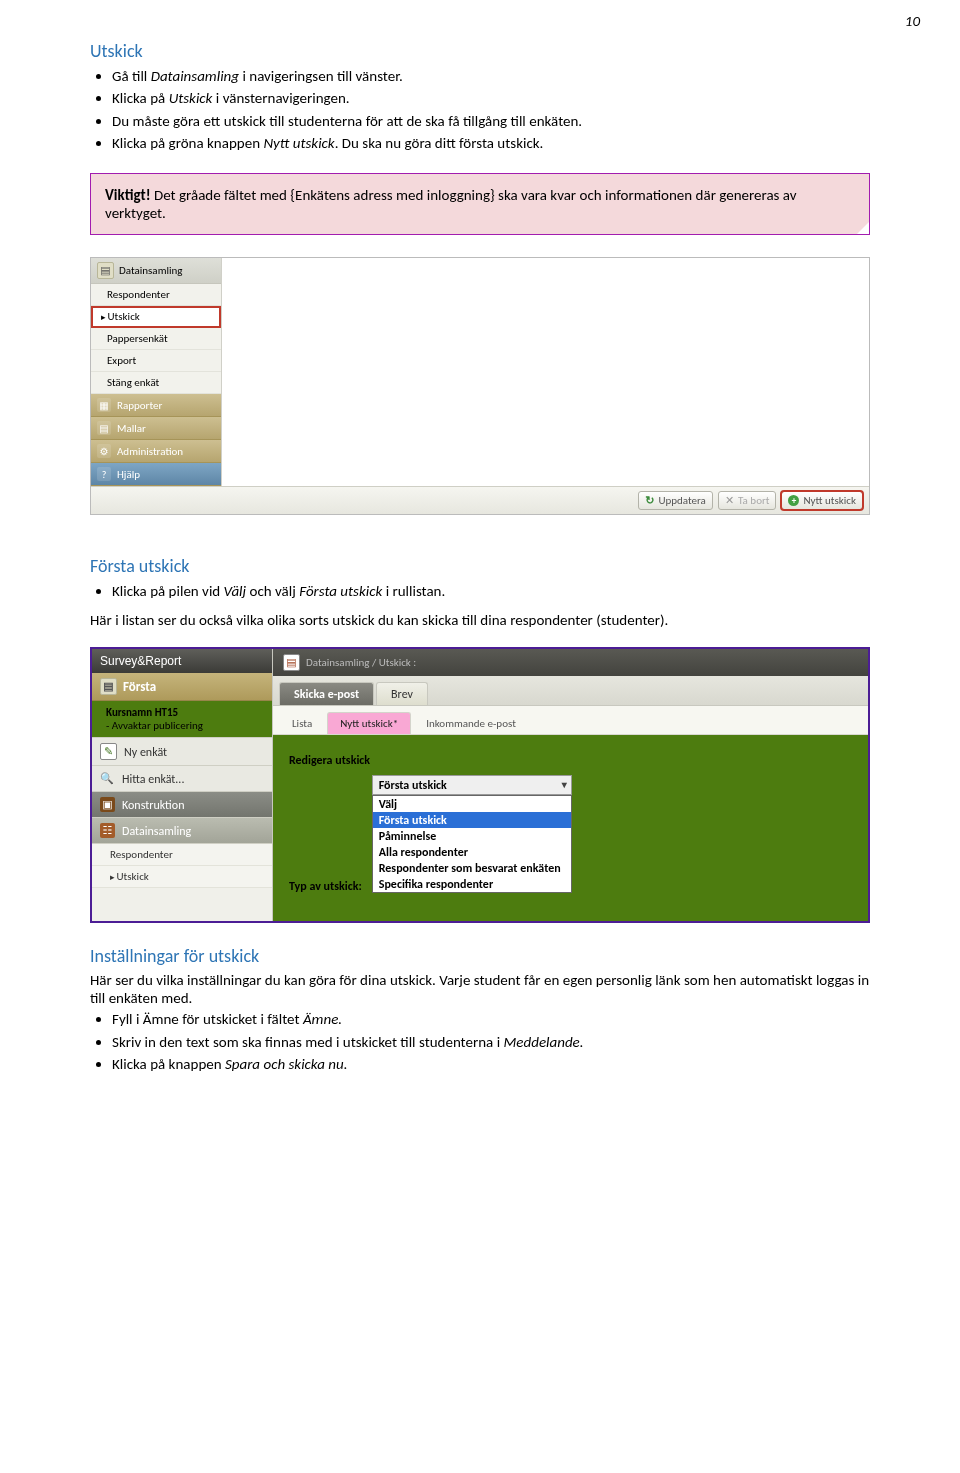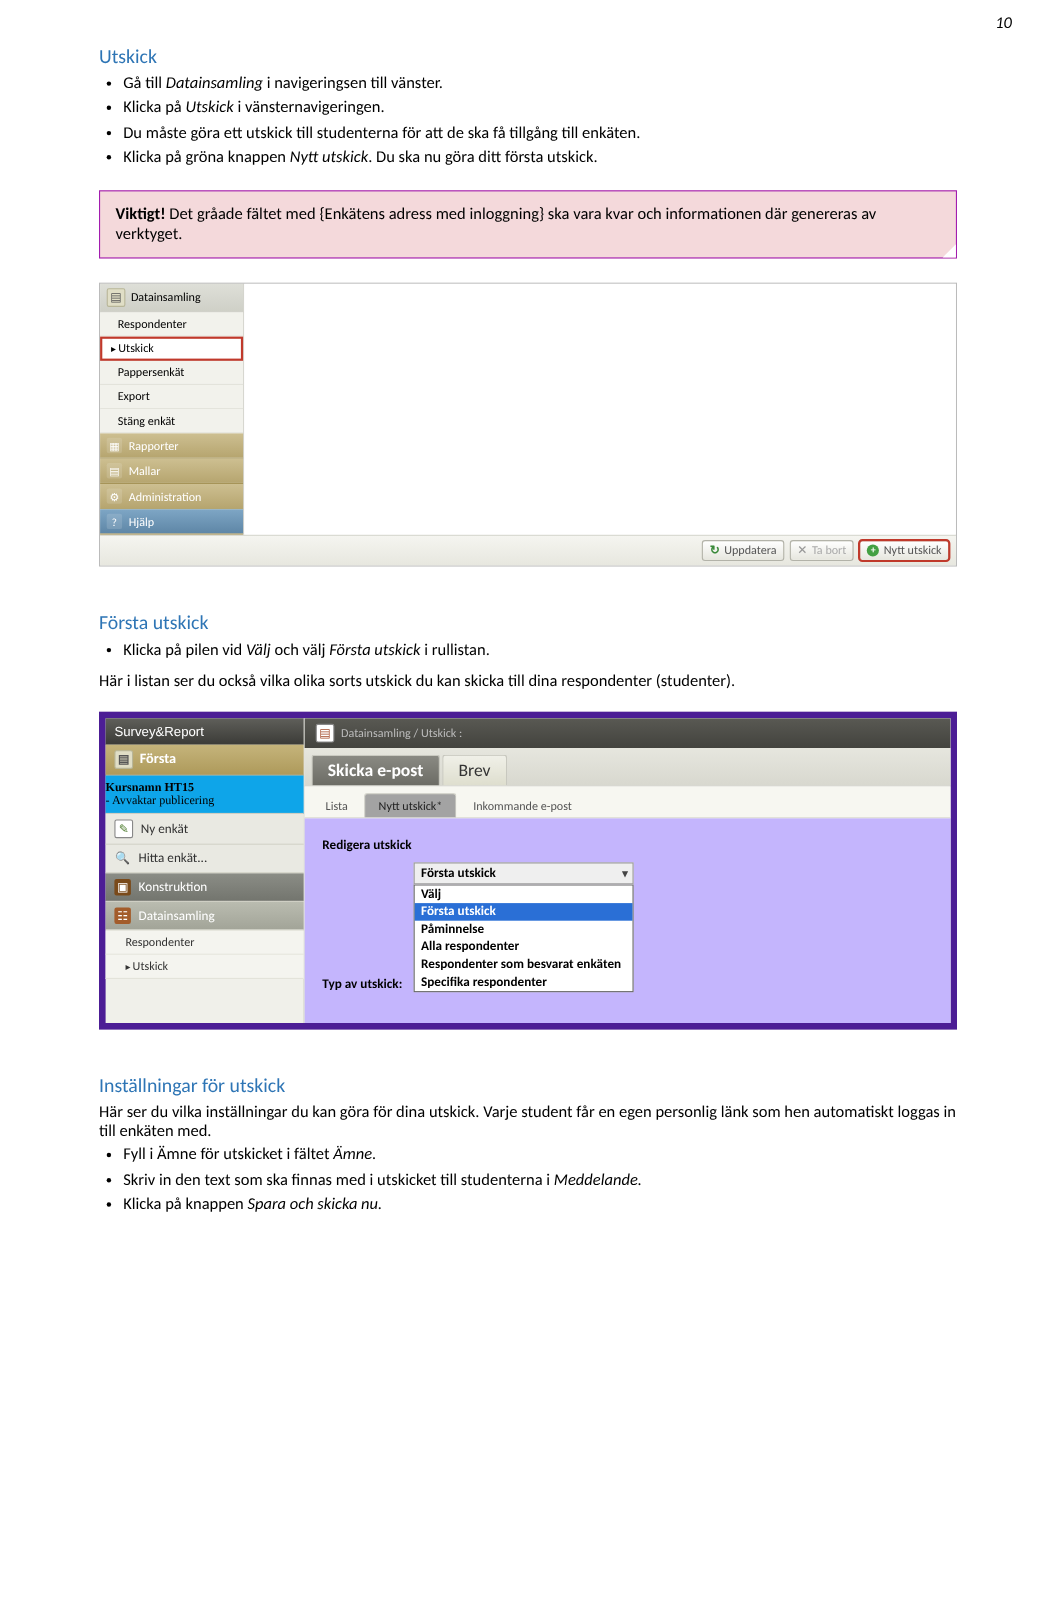--- a/index.html
+++ b/index.html
@@ -147,25 +147,25 @@
   .ic-refresh { color:#3a8a3a; font-weight:bold; }
   .ic-x { color:#999; }
   .ic-plus {
     display:inline-flex; width:11px; height:11px; border-radius:50%;
     background:#43a043; color:#fff; align-items:center; justify-content:center;
     font-size:9px; font-weight:bold;
   }
 
   
   .shot2 {
-    border:6px solid #4c1d95;
+    border:2px solid #4c1d95;
     width:100%;
     box-sizing:border-box;
     background:#f0f0ea;
-    margin-bottom:40px;
+    margin-bottom:22px;
     display:flex;
     font-size:12px;
   }
   .shot2-left { width:180px; border-right:1px solid #c8c8bf; }
   .sr-brand {
     background:linear-gradient(#5f5f5a,#3b3b37);
     color:#fff;
     padding:5px 8px;
     font-size:12px;
     font-family:Arial,sans-serif;
@@ -175,25 +175,24 @@
     color:#fff;
     padding:5px 8px;
     font-weight:bold;
     font-size:13px;
     display:flex;
     align-items:center;
     gap:6px;
     border-bottom:1px solid #98854a;
   }
   .kursnamn {
-    background:#0ea5e9;
-    padding:5px 0;
+    background:#4d7c0f;
+    padding:5px 14px;
     font-size:11px;
     border-bottom:1px solid #cfcfc4;
-    font-family:Liberation Serif, serif;
   }
   .lnav-item {
     background:#dedfda;
     border-bottom:1px solid #cfcfc4;
     padding:5px 8px;
     display:flex;
     align-items:center;
     gap:7px;
     color:#fff;
   }
@@ -224,21 +223,21 @@
     display:flex;
     gap:2px;
     border-bottom:1px solid #c8c8bf;
   }
   .tab-btn {
     background:linear-gradient(#f0f0e8,#dedece);
     border:1px solid #c8c8bf;
     border-bottom:none;
     border-radius:3px 3px 0 0;
     padding:4px 14px;
-    font-size:16px;
+    font-size:12px;
     color:#333;
   }
   .tab-btn.active {
     background:linear-gradient(#8a8a83,#6c6c65);
     color:#fff;
     font-weight:bold;
   }
   .subtabs-row {
     background:#f7f7f1;
     padding:6px 6px 0 6px;
@@ -247,28 +246,28 @@
     border-bottom:1px solid #d8d8cf;
   }
   .subtab {
     padding:4px 12px;
     font-size:11px;
     color:#555;
     border:1px solid transparent;
     border-bottom:none;
   }
   .subtab.active {
-    background:#a3a3a3;
+    background:#f9a8d4;
     border-color:#d4d4cb;
     border-radius:3px 3px 0 0;
     color:#222;
   }
   .form-area {
     padding:18px 16px 28px 16px;
-    background:#c4b5fd;
+    background:#4d7c0f;
   }
   .form-title { font-weight:bold; margin-bottom:8px; }
   .form-row { display:flex; align-items:flex-end; gap:10px; font-size:12px;font-weight:bold; }
   .select-box {
     position:relative;
     width:200px;
   }
   .select-input {
     border:1px solid #999;
     background:#efefef;

